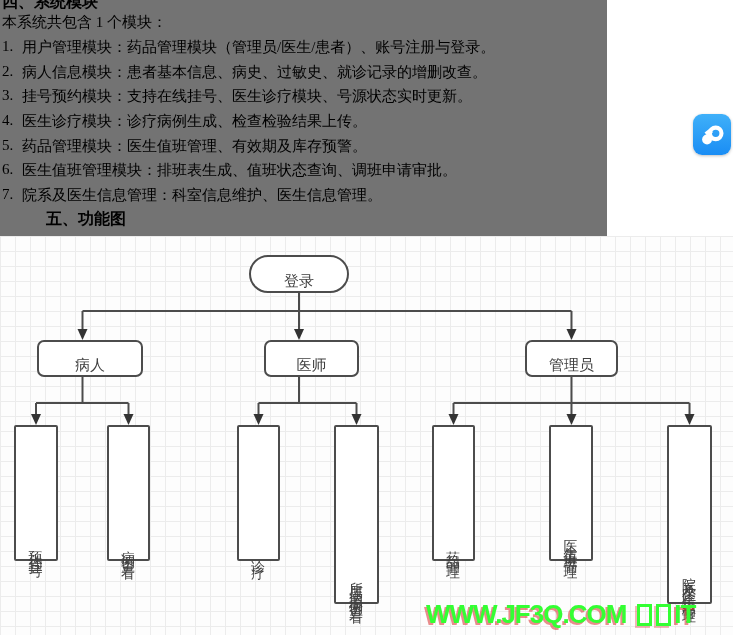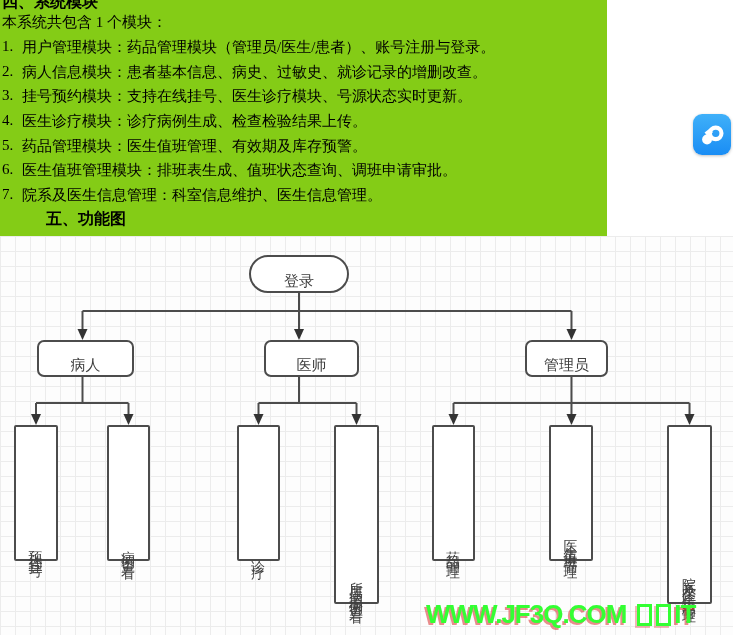--- a/index.html
+++ b/index.html
@@ -2,21 +2,21 @@
 <html><head>
 <meta charset="utf-8">
 <style>
   html,body{margin:0;padding:0;}
   body{
     width:733px;height:635px;position:relative;overflow:hidden;
     background:#ffffff;
     font-family:"Liberation Serif","DejaVu Serif",serif;
   }
   
-  .doc{position:absolute;left:0;top:0;width:607px;height:236px;background:#84cc16;z-index:2;}
+  .doc{position:absolute;left:0;top:0;width:607px;height:236px;background:#737373;z-index:2;}
   .doc-line{position:absolute;left:2px;white-space:nowrap;font-size:15px;color:#000;}
   .doc-heading{font-weight:bold;font-size:16px;font-family:"Liberation Sans","DejaVu Sans",sans-serif;}
   .h-clip{top:-8px;}
   .intro{top:13px;}
   .mod{display:flex;}
   .mod .num{width:20px;flex:0 0 20px;}
   .m0{top:38px;} .m1{top:63px;} .m2{top:87px;} .m3{top:112px;}
   .m4{top:137px;} .m5{top:161px;} .m6{top:186px;}
   .h2{top:209px;margin-left:44px;}
   
@@ -45,23 +45,23 @@
   .stadium{border-radius:20px;}
   .role{border-radius:7px;}
   .leaf{border-radius:2px;font-size:14px;}
   .leaf span{
     writing-mode:vertical-rl;text-orientation:upright;
     letter-spacing:5px;line-height:1;
   }
   .leaf.tall span{letter-spacing:4px;}
   
   .n-login  {left:249px;top:19px; width:100px;height:38px;}
-  .n-patient{left:37px; top:104px;width:97px; height:37px;}
+  .n-patient{left:37px; top:104px;width:106px; height:37px;}
   .n-doctor {left:264px;top:104px;width:95px; height:37px;}
-  .n-admin  {left:525px;top:104px;width:83px; height:37px;}
+  .n-admin  {left:525px;top:104px;width:93px; height:37px;}
   .n-l1{left:14px; top:189px;width:44px;height:136px;}
   .n-l2{left:107px;top:189px;width:43px;height:136px;}
   .n-l3{left:237px;top:189px;width:43px;height:136px;}
   .n-l4{left:334px;top:189px;width:45px;height:179px;}
   .n-l5{left:432px;top:189px;width:43px;height:136px;}
   .n-l6{left:549px;top:189px;width:44px;height:136px;}
   .n-l7{left:667px;top:189px;width:45px;height:179px;}
   
   .watermark{
     position:absolute;left:426px;top:599px;z-index:6;

